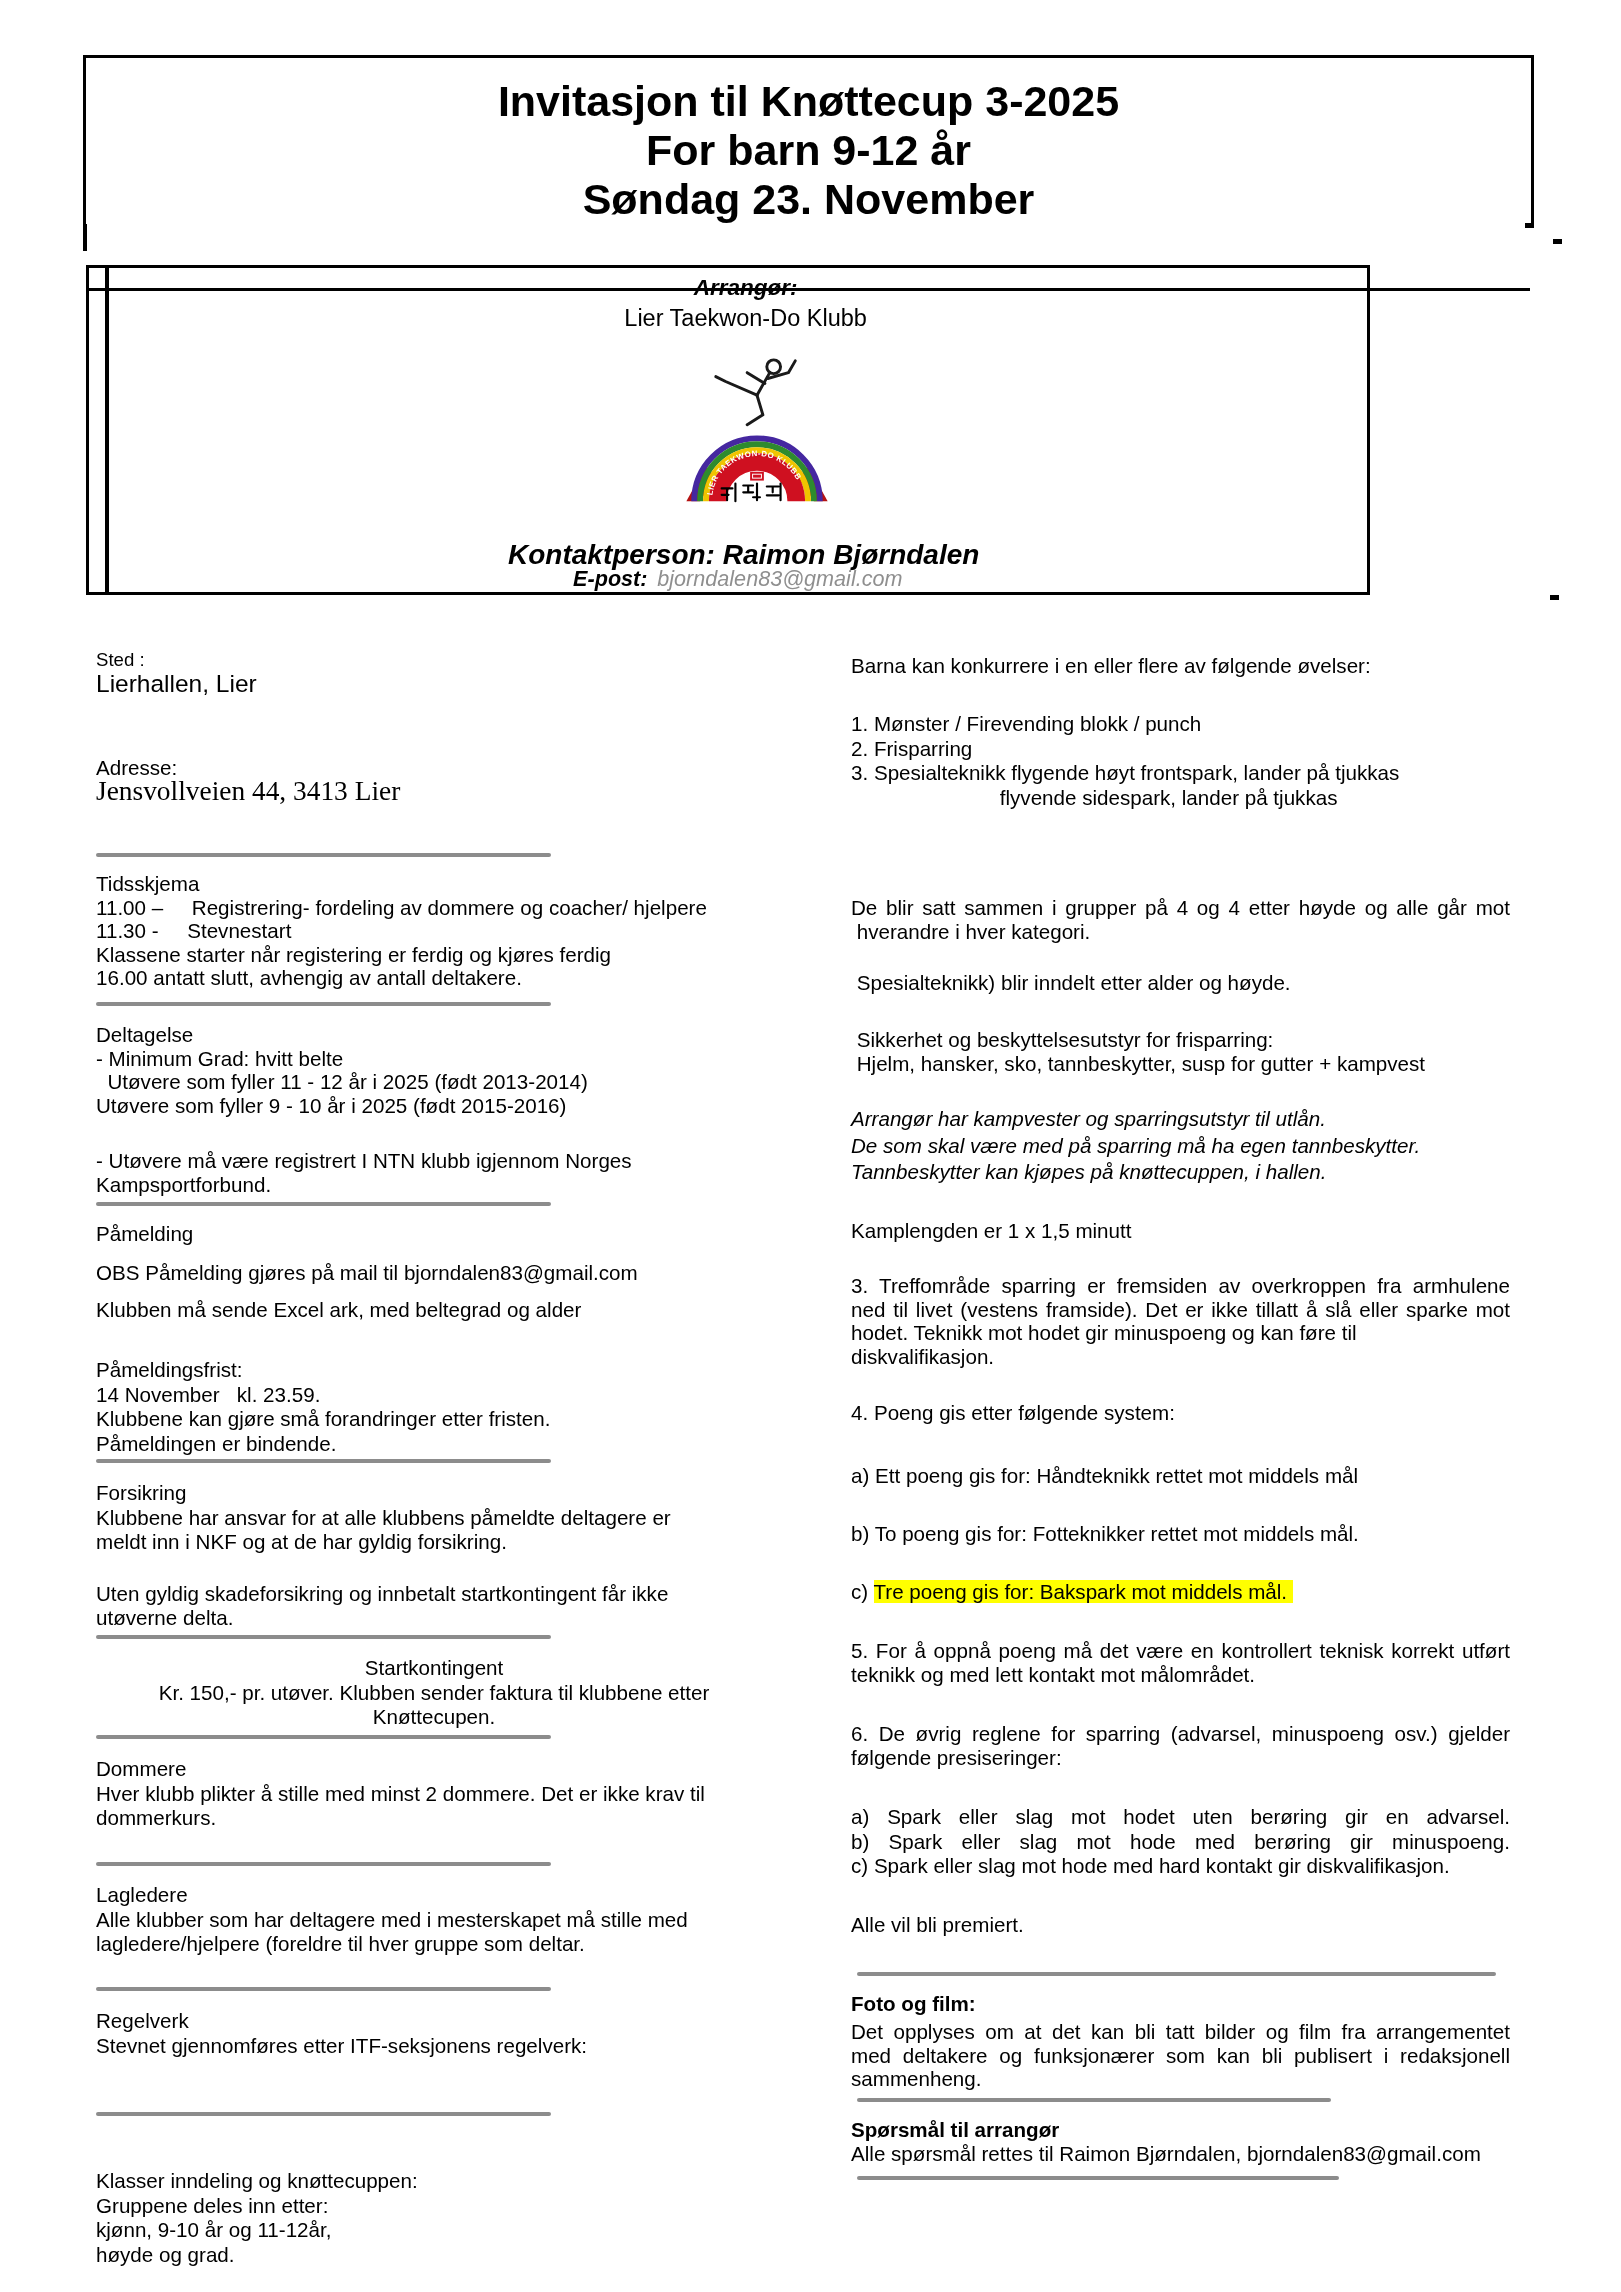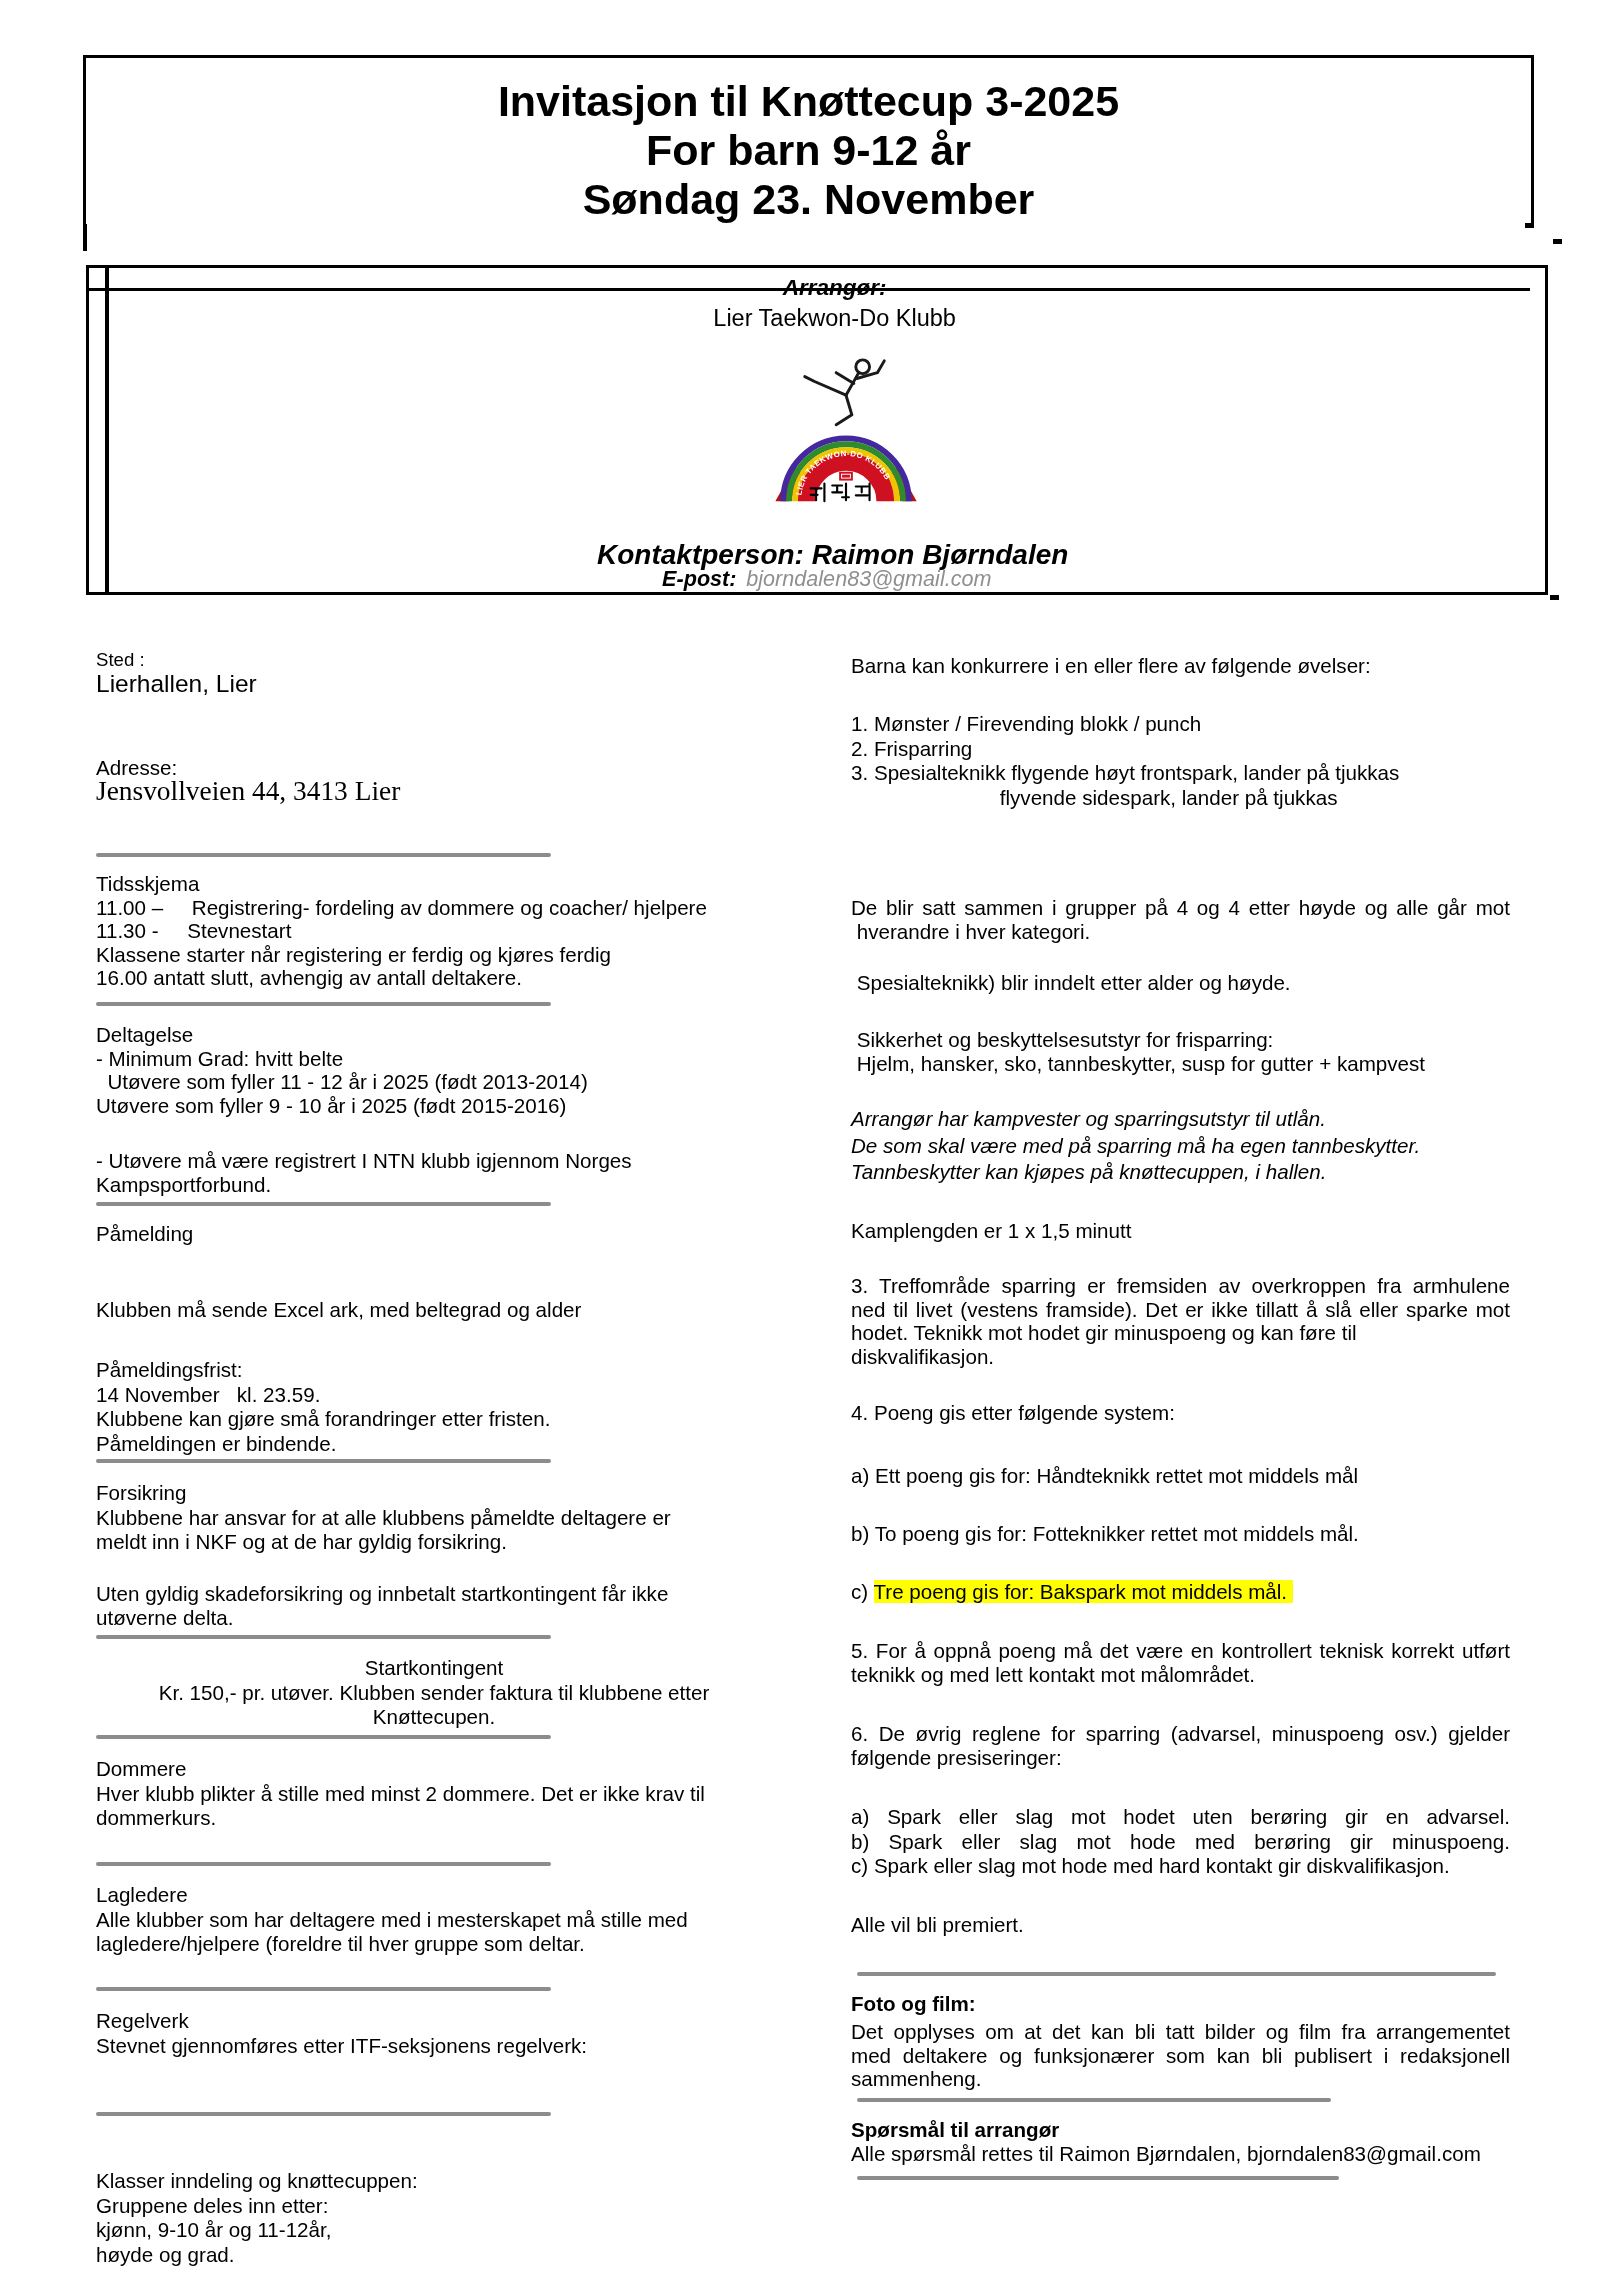--- a/index.html
+++ b/index.html
@@ -8,21 +8,21 @@
 
   
   .title-box{position:absolute;left:83px;top:14.7px;width:1451px;height:170px;
              border:3.9px solid #000;border-bottom:none;box-sizing:border-box;text-align:center;}
   .title-line{font-weight:bold;font-size:43px;line-height:49px;white-space:pre;}
   .title-line:first-child{margin-top:19.6px;}
   .title-left-ext{position:absolute;left:83px;top:184px;width:3.9px;height:27.4px;background:#000;}
   .dash{position:absolute;background:#000;width:8.8px;height:4.9px;}
 
   
-  .org-box{position:absolute;left:86px;top:225px;width:1462px;height:330px;
+  .org-box{position:absolute;left:86px;top:225px;width:1284px;height:330px;
            border:3.9px solid #000;box-sizing:border-box;}
   .org-vline{position:absolute;left:15.7px;top:0;bottom:0;width:3.9px;background:#000;}
   .org-strike{position:absolute;left:0;top:19.6px;width:1441px;height:3.9px;background:#000;z-index:3;}
   .org-label{position:absolute;top:6.9px;left:0;right:0;text-align:center;
              font-style:italic;font-weight:bold;font-size:22.5px;transform:translateX(17.6px);}
   .org-club{position:absolute;top:37px;left:0;right:0;text-align:center;font-size:23.5px;
             transform:translateX(17.6px);}
   .org-logo{position:absolute;top:86px;left:50%;transform:translateX(-50%) translateX(29px);}
   .org-contact{position:absolute;top:271px;left:0;right:0;text-align:center;
                font-style:italic;font-weight:bold;font-size:28px;transform:translateX(15.7px);}
@@ -134,20 +134,23 @@
         <div class="line">Utøvere som fyller 9 - 10 år i 2025 (født 2015-2016)</div>
       </div>
       <div class="para " style="top: 1109px; left: 96px; width: 676px; line-height: 23.5px;">
         <div class="line">- Utøvere må være registrert I NTN klubb igjennom Norges</div>
         <div class="line">Kampsportforbund.</div>
       </div>
       <div class="divider" style="top: 1162px; left: 96px; width: 455px;"></div>
       <div class="para " style="top: 1182px; left: 96px; width: 676px; line-height: 24.5px;">
         <div class="line">Påmelding</div>
       </div>
+      <div class="para " style="top: 1221px; left: 96px; width: 676px; line-height: 24.5px;">
+        <div class="line">OBS Påmelding gjøres på mail til bjorndalen83@gmail.com</div>
+      </div>
       <div class="para " style="top: 1258px; left: 96px; width: 676px; line-height: 24.5px;">
         <div class="line">Klubben må sende Excel ark, med beltegrad og alder</div>
       </div>
       <div class="para " style="top: 1318px; left: 96px; width: 676px; line-height: 24.5px;">
         <div class="line">Påmeldingsfrist:</div>
         <div class="line">14 November   kl. 23.59.</div>
         <div class="line">Klubbene kan gjøre små forandringer etter fristen.</div>
         <div class="line">Påmeldingen er bindende.</div>
       </div>
       <div class="divider" style="top: 1419px; left: 96px; width: 455px;"></div>

